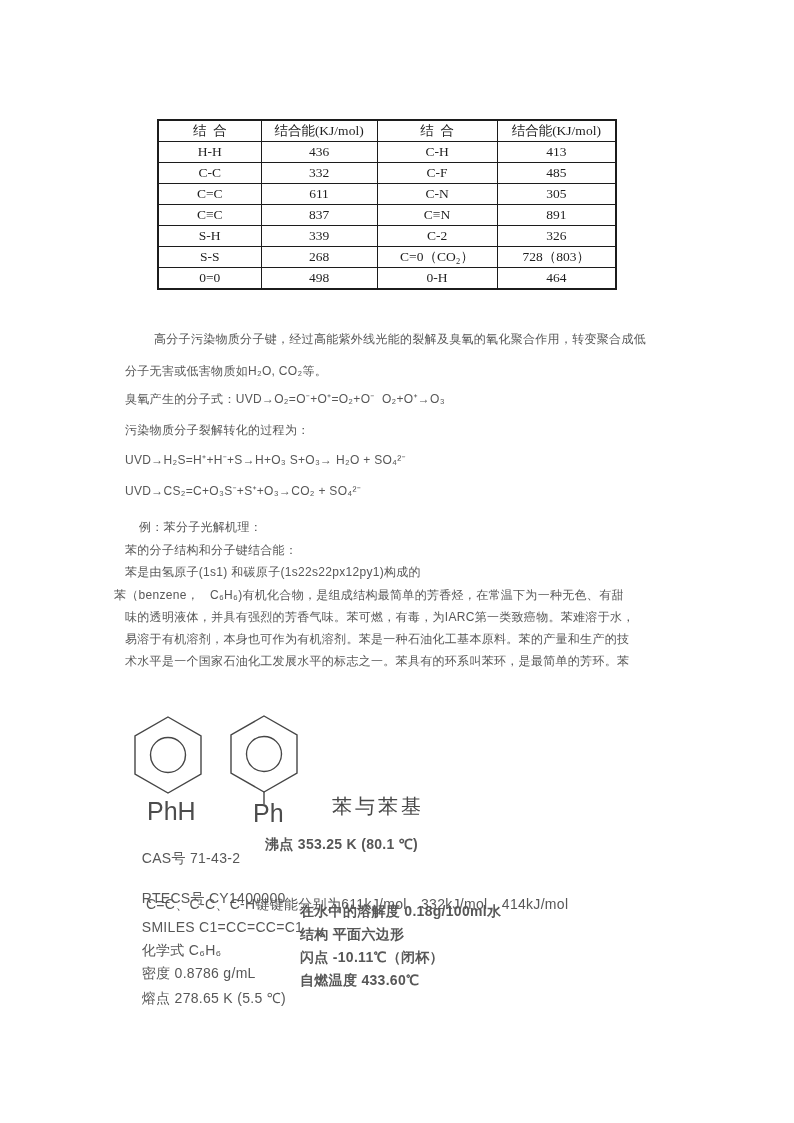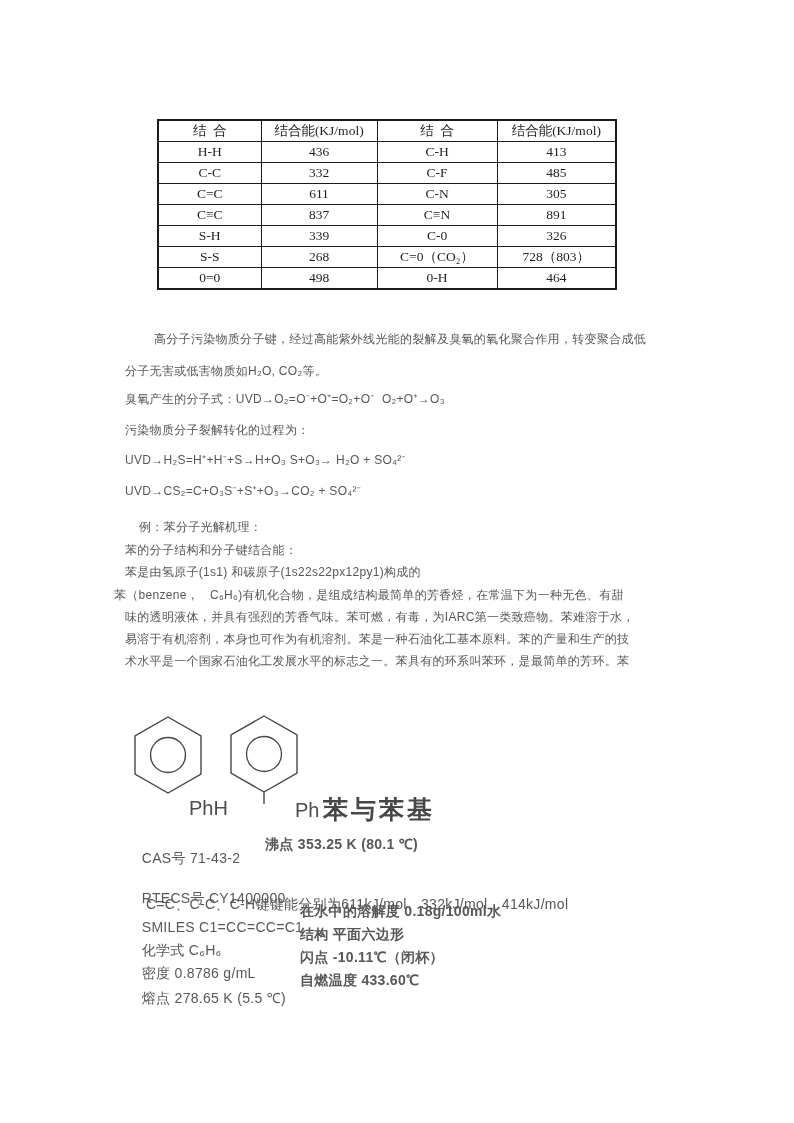--- a/index.html
+++ b/index.html
@@ -21,23 +21,23 @@
   }
   .bond-table th, .bond-table td {
     border:1.6px solid #1c1c1c; text-align:center; vertical-align:middle;
     padding:0; height:20px; white-space:pre-wrap; font-weight:normal;
     overflow:hidden;
   }
   .c0 { width:103px; } .c1 { width:116px; } .c2 { width:120px; } .c3 { width:119px; }
 
   
   .diagram { position:absolute; left:125px; top:700px; }
-  .diag-label { position:absolute; color:#4c4c4c; font-size:20px; white-space:pre;margin-left:42px; }
-  .diag-caption { position:absolute; left:323px; top:793px; color:#474747;
-                  font-size:25px; letter-spacing:3px; white-space:pre;font-weight:bold; }
+  .diag-label { position:absolute; color:#4c4c4c; font-size:25px; white-space:pre; }
+  .diag-caption { position:absolute; left:332px; top:793px; color:#474747;
+                  font-size:20px; letter-spacing:3px; white-space:pre; }
 
   
   .prop-row { position:absolute; left:125px; width:640px; font-size:14px;
               letter-spacing:0.3px; white-space:pre-wrap; }
   .prop-right { position:absolute; top:0; white-space:pre-wrap;font-weight:bold; }
   .r140 .prop-right { left:140px; }
   .r175 .prop-right { left:175px; }
 </style>
 </head>
 <body>
@@ -80,21 +80,21 @@
       </tr>
       <tr>
         <td>C≡C</td>
         <td>837</td>
         <td>C≡N</td>
         <td>891</td>
       </tr>
       <tr>
         <td>S-H</td>
         <td>339</td>
-        <td>C-0</td>
+        <td>C-2</td>
         <td>326</td>
       </tr>
       <tr>
         <td>S-S</td>
         <td>268</td>
         <td>C=0（CO₂）</td>
         <td>728（803）</td>
       </tr>
       <tr>
         <td>0=0</td>

